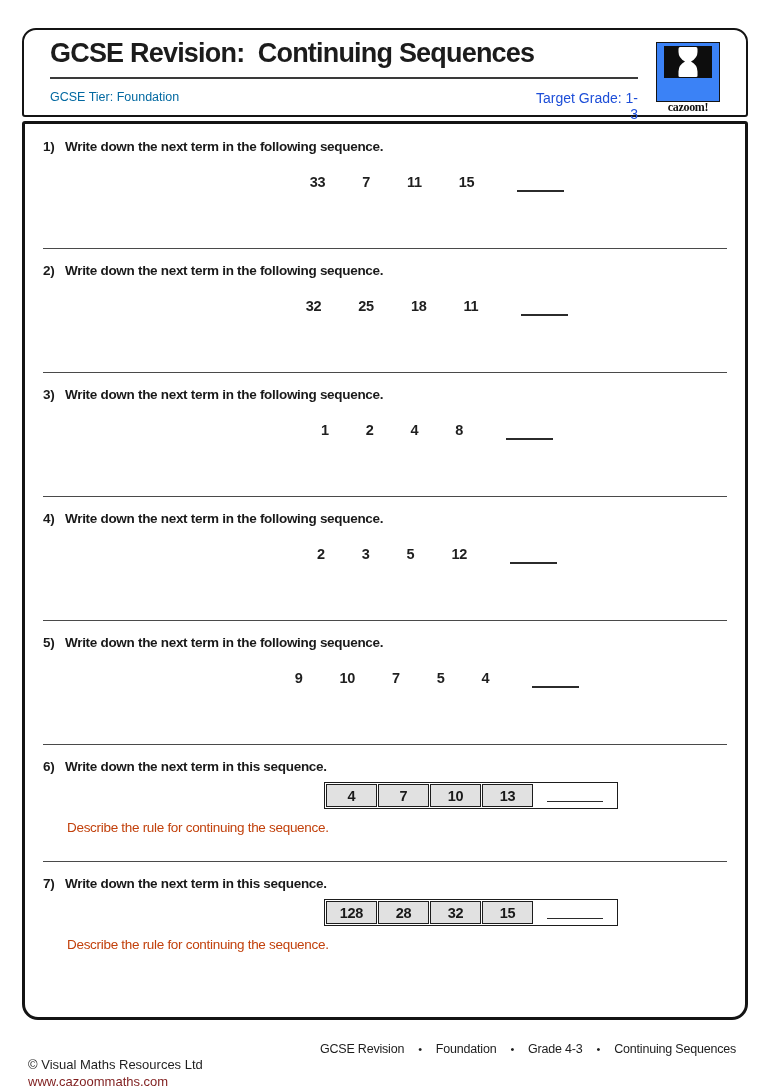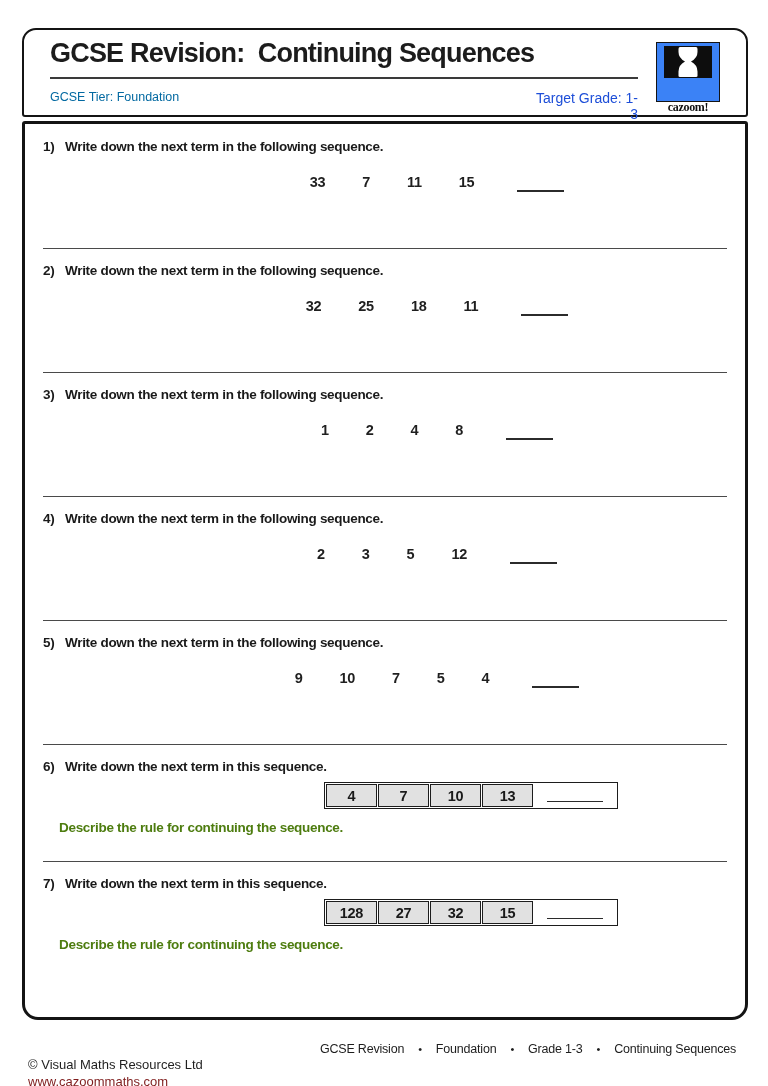--- a/index.html
+++ b/index.html
@@ -49,22 +49,22 @@
   
   .box-row { margin-top:6px; display:flex; justify-content:center; transform:translateX(86px); }
   .seq-box { width:294px; height:27px; border:1.5px solid #1d1d1d; background:#fff;
     display:flex; align-items:stretch; padding:1px; }
   .seq-cell { width:51px; flex:none; background:#e1e1e1; border:1.5px solid #1d1d1d;
     margin-right:1px; display:flex; align-items:center; justify-content:center;
     font-size:14.5px; font-weight:bold; letter-spacing:-0.3px; color:#1a1a1a; }
   .seq-cell-blank { flex:1; background:#fff; border:none; position:relative; }
   .seq-cell-blank .cell-line { position:absolute; left:50%; transform:translateX(-50%);
     bottom:5px; width:56px; height:0; border-bottom:1.5px solid #2b2b2b; }
-  .sub-prompt { margin-top:10px; margin-left:16px; font-weight:bold; font-size:13.5px;
-    letter-spacing:-0.3px; line-height:18px; color:#4d7c0f; }
+  .sub-prompt { margin-top:10px; margin-left:24px; font-weight:normal; font-size:13.5px;
+    letter-spacing:-0.3px; line-height:18px; color:#c2410c; }
   .q6 .q-divider { margin-top:24px; }
 
   
   .footer-left { position:absolute; left:28px; top:1025px; font-size:13px; line-height:17px;margin-top:31px; }
   .site-link { color:#7f1d1d; text-decoration:underline; cursor:pointer; }
   .footer-right { position:absolute; right:32px; top:1042px; display:flex; align-items:center;
     column-gap:14px; font-size:12.5px; color:#1d1d1d; letter-spacing:-0.2px; }
   .crumb-sep { font-size:11px; color:#1d1d1d; }
 </style>
 </head>
@@ -184,21 +184,21 @@
   </div>
 
   <div class="question after-divider">
     <div class="q-text">
       <span class="q-num">7)</span>
       <span>Write down the next term in this sequence.</span>
     </div>
     <div class="box-row">
       <div class="seq-box">
         <div class="seq-cell">128</div>
-        <div class="seq-cell">27</div>
+        <div class="seq-cell">28</div>
         <div class="seq-cell">32</div>
         <div class="seq-cell">15</div>
         <div class="seq-cell seq-cell-blank">
           <span class="cell-line"></span>
         </div>
       </div>
     </div>
     <div class="sub-prompt">Describe the rule for continuing the sequence.</div>
   </div>
 </div>
@@ -206,16 +206,16 @@
 <div class="footer-left">
   <div>© Visual Maths Resources Ltd</div>
   <div class="site-link">www.cazoommaths.com</div>
 </div>
 
 <div class="footer-right">
   <span>GCSE Revision</span>
   <span class="crumb-sep">•</span>
   <span>Foundation</span>
   <span class="crumb-sep">•</span>
-  <span>Grade 1-3</span>
+  <span>Grade 4-3</span>
   <span class="crumb-sep">•</span>
   <span>Continuing Sequences</span>
 </div>
 
 </body></html>

